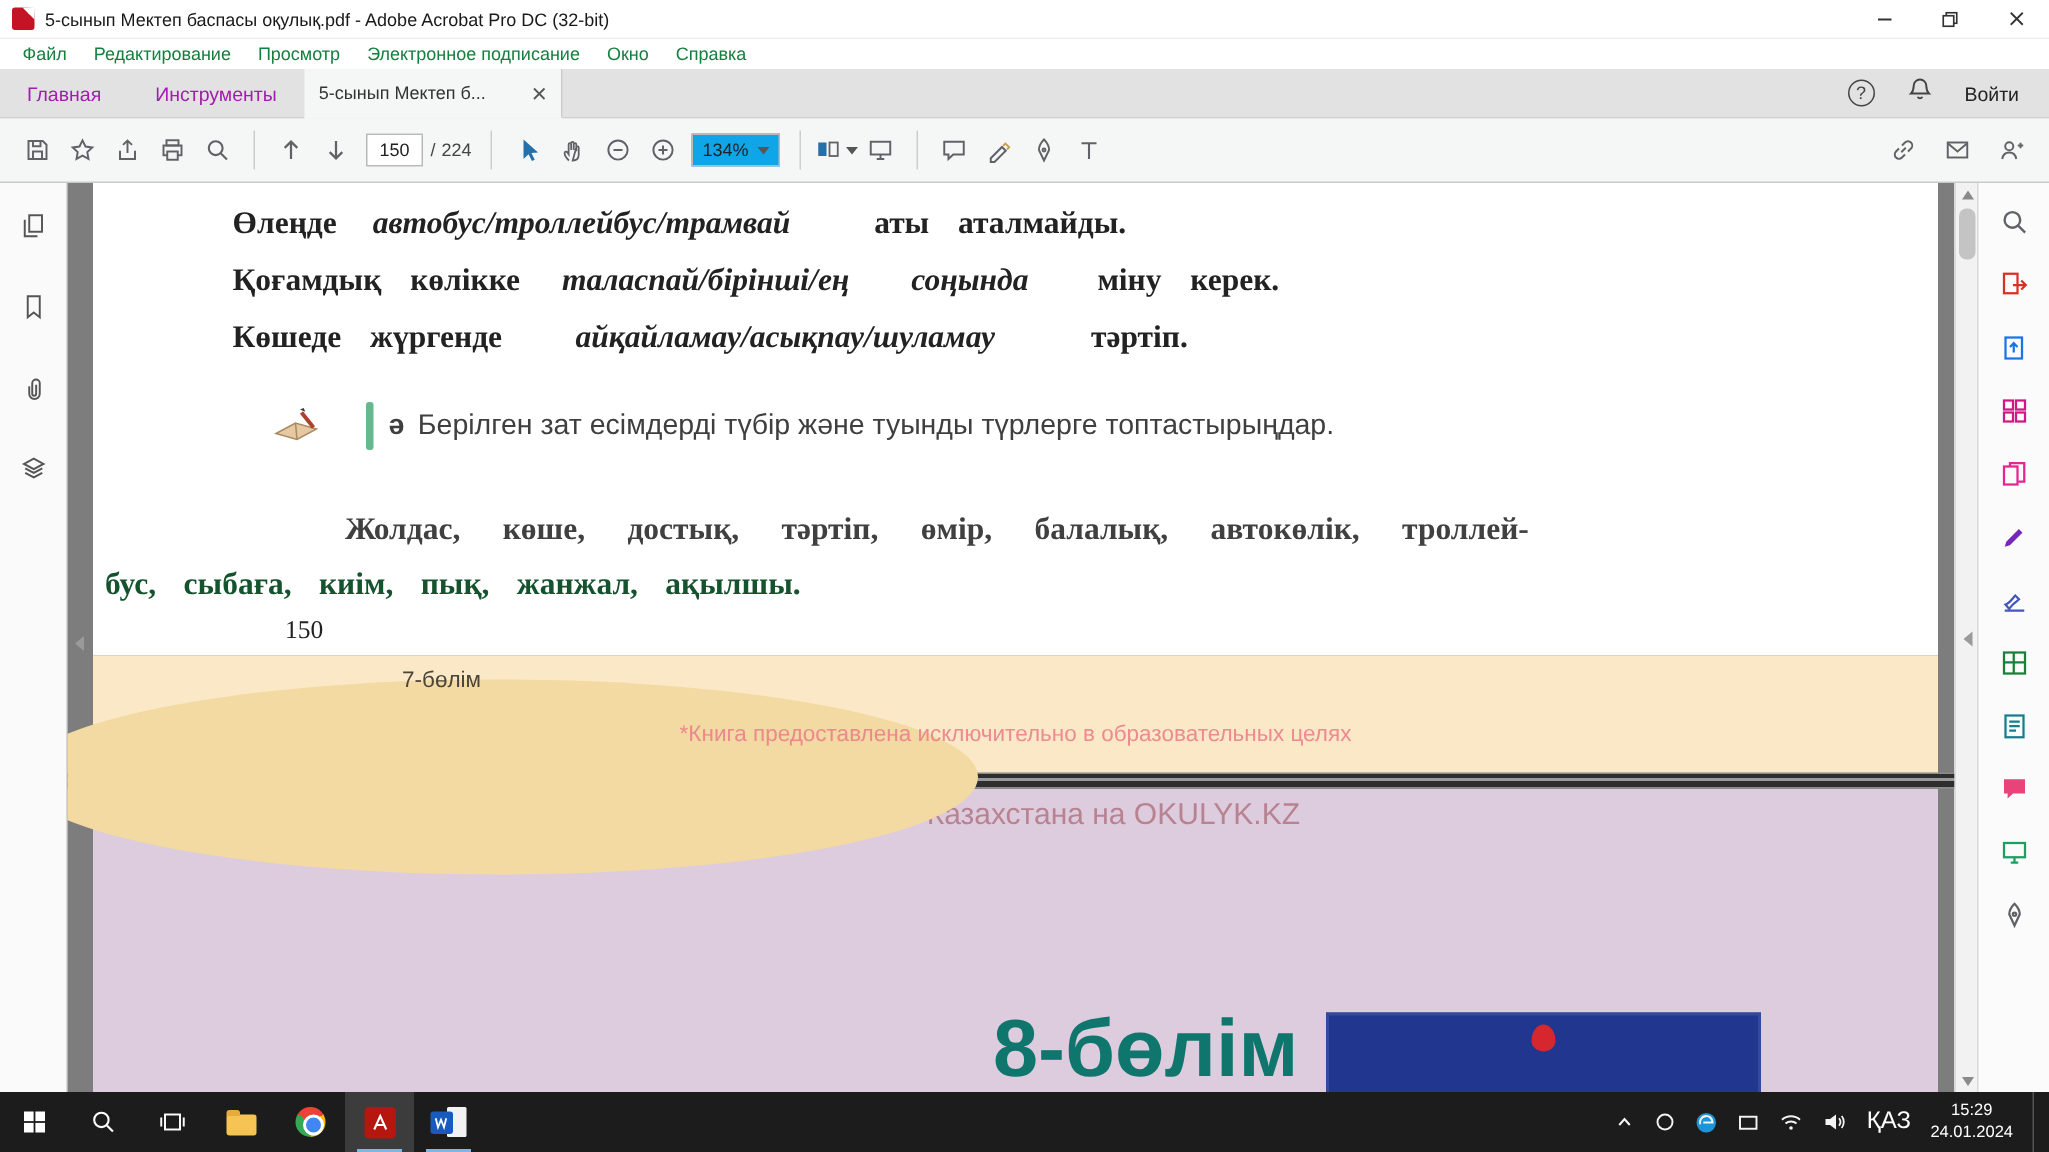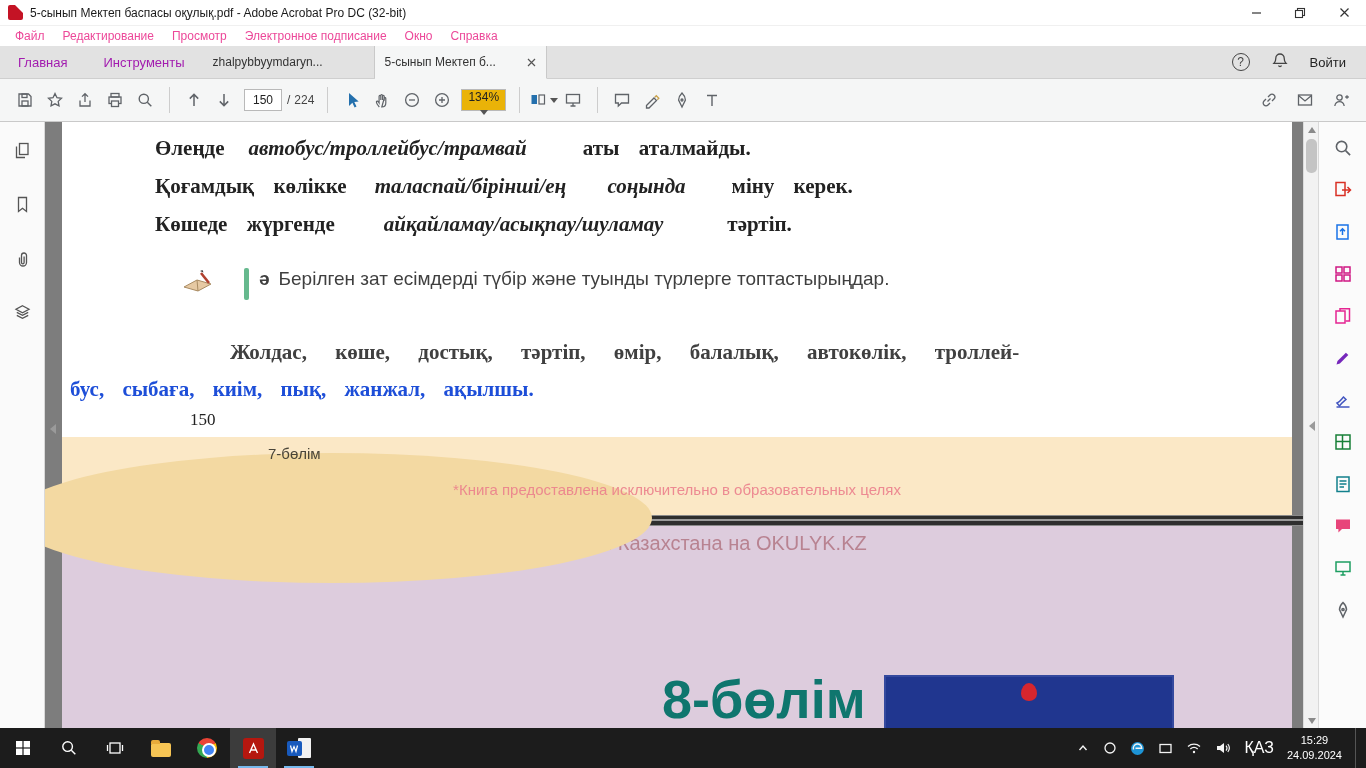--- a/index.html
+++ b/index.html
@@ -10,41 +10,41 @@
   .titlebar { position:absolute; left:0; top:0; width:1366px; height:26px; background:#fff; display:flex; align-items:center; border-bottom:1px solid #f0f0f0; }
   .app-icon { width:15px; height:15px; background:#c41325; border-radius:2px; margin:0 7px 0 8px; position:relative; }
   .app-icon::after { content:""; position:absolute; right:0; top:0; border:4px solid #fff; border-left-color:transparent; border-bottom-color:transparent; }
   .title-text { font-size:12px; color:#1a1a1a; }
   .win-controls { margin-left:auto; display:flex; height:100%; }
   .win-btn { width:44px; height:100%; display:flex; align-items:center; justify-content:center; color:#333; }
   .win-btn svg { display:block; }
 
   
   .menubar { position:absolute; left:0; top:26px; width:1366px; height:20px; background:#fff; display:flex; align-items:center; padding-left:6px; }
-  .menu-item { font-size:12px; color:#ec4899; padding:2px 9px; }
+  .menu-item { font-size:12px; color:#15803d; padding:2px 9px; }
 
   
   .tabbar { position:absolute; left:0; top:46px; width:1366px; height:33px; background:#e2e2e2; display:flex; align-items:stretch; border-bottom:1px solid #cfcfcf; }
   .nav-tab { font-size:13px; color:#a21caf; display:flex; align-items:center; padding:0 18px; }
   .doc-tab { width:172px; display:flex; align-items:center; font-size:12px; color:#333; padding:0 10px; border-right:1px solid #c9c9c9; }
   .doc-tab:first-of-type { border-left:1px solid #c9c9c9; margin-left:24px; }
   .doc-tab.active { background:#f5f6f6; border-bottom:1px solid #f5f6f6; margin-bottom:-1px; }
   .doc-tab .lbl { overflow:hidden; white-space:nowrap; text-overflow:ellipsis; flex:1; }
   .tab-close { margin-left:6px; color:#555; display:flex; }
   .tabbar-right { margin-left:auto; display:flex; align-items:center; gap:22px; padding-right:20px; }
   .help-circ { width:18px; height:18px; border:1.4px solid #444; border-radius:50%; font-size:12px; color:#444; display:flex; align-items:center; justify-content:center; }
   .signin { font-size:13px; color:#222; }
 
   
   .toolbar { position:absolute; left:0; top:79px; width:1366px; height:43px; background:#f5f6f6; border-bottom:1px solid #c9c9c9; display:flex; align-items:center; padding:0 10px; color:#5f6368; }
   .tb-btn { width:30px; height:30px; display:flex; align-items:center; justify-content:center; border-radius:3px; }
   .tb-sep { width:1px; height:26px; background:#cdcdcd; margin:0 9px; }
   .page-box { width:38px; height:22px; border:1px solid #b9b9b9; background:#fff; font-size:12px; text-align:center; color:#222; margin:0 5px; font-family:"Liberation Sans",sans-serif; }
   .page-total { font-size:12px; color:#444; margin-right:4px; }
-  .zoom-box { height:22px; border:1px solid #b9b9b9; background:#eab308; font-size:12px; color:#222; display:flex; align-items:center; padding:0 6px; gap:6px; margin:0 4px;flex-direction:column; }
+  .zoom-box { height:22px; border:1px solid #b9b9b9; background:#0ea5e9; font-size:12px; color:#222; display:flex; align-items:center; padding:0 6px; gap:6px; margin:0 4px; }
   .caret { width:0; height:0; border-left:4px solid transparent; border-right:4px solid transparent; border-top:5px solid #555; }
   .tb-right { margin-left:auto; display:flex; align-items:center; gap:6px; }
   .drop-pair { display:flex; align-items:center; gap:3px; }
 
   
   .main { position:absolute; left:0; top:122px; width:1366px; height:606px; }
   .left-rail { position:absolute; left:0; top:0; width:45px; height:100%; background:#fafafa; border-right:1px solid #d9d9d9; display:flex; flex-direction:column; align-items:center; padding-top:14px; gap:26px; color:#555; }
   .rail-btn { width:28px; height:28px; display:flex; align-items:center; justify-content:center; }
   .canvas { position:absolute; left:45px; top:0; width:1258px; height:100%; background:#7d7d7d; overflow:hidden; }
   .vscroll { position:absolute; right:48px; top:0; width:15px; height:100%; background:#f2f2f2; border-left:1px solid #dcdcdc; }
@@ -57,26 +57,26 @@
   .collapse-handle { position:absolute; width:12px; height:22px; display:flex; align-items:center; justify-content:center; }
   .tri-left { width:0; height:0; border-top:5px solid transparent; border-bottom:5px solid transparent; border-right:6px solid #9a9a9a; }
 
   
   .page-white { position:absolute; left:17px; top:0; width:1230px; height:315px; background:#fff; }
   .doc-line { position:absolute; font:700 21px "Liberation Serif", serif; color:#222; white-space:nowrap; word-spacing:14px; }
   .doc-line .it { font-style:italic; }
   .l1 { left:93px; top:14px; } .l1 .it { margin-left:24px; } .l1 .c3 { margin-left:56px; }
   .l2 { left:93px; top:52px; } .l2 .it { margin-left:28px; word-spacing:36px; } .l2 .c3 { margin-left:46px; }
   .l3 { left:93px; top:90px; } .l3 .it { margin-left:49px; } .l3 .c3 { margin-left:64px; }
-  .exercise-row { position:absolute; left:118px; top:146px; display:flex; align-items:flex-start; }
+  .exercise-row { position:absolute; left:118px; top:146px; display:flex; align-items:center; }
   .ex-bar { width:5px; height:32px; background:#66b98e; border-radius:2px; margin:0 10px 0 28px; }
   .ex-text { font-size:19px; color:#3f3f3f; }
   .ex-label { font-weight:700; margin-right:9px; }
   .words1 { position:absolute; left:168px; top:218px; font:700 21px "Liberation Serif", serif; color:#404040; white-space:nowrap; word-spacing:23px; }
-  .words2 { position:absolute; left:8px; top:255px; font:700 21px "Liberation Serif", serif; color:#1d4ed8; white-space:nowrap; word-spacing:13px; }
+  .words2 { position:absolute; left:8px; top:255px; font:700 21px "Liberation Serif", serif; color:#14532d; white-space:nowrap; word-spacing:13px; }
   .pg-num { position:absolute; left:128px; top:288px; font:400 17px "Liberation Serif", serif; color:#222; }
 
   .band { position:absolute; left:17px; top:315px; width:1230px; height:78px; background:#fbe8c6; overflow:visible; z-index:2; }
   .band-swoosh { position:absolute; left:-50px; top:16px; width:640px; height:130px; background:#f3d9a2; border-radius:50%; }
   .section7 { position:absolute; left:206px; top:8px; font-size:15px; color:#4a4538; }
   .wm-line { position:absolute; width:100%; text-align:center; font-size:15px; color:rgba(235,128,140,0.9); }
   .wm1 { top:44px; }
   .wm2 { top:64px; z-index:3; }
 
   .page-sep { position:absolute; left:0; top:393px; width:1258px; height:11px; background:linear-gradient(#8a8a8a 0 1px, #2e2e2e 1px 4px, #9a9a9a 4px 6px, #2e2e2e 6px 10px, #8a8a8a 10px 11px); z-index:1; }
@@ -139,23 +139,20 @@
     <span class="menu-item">Редактирование</span>
     <span class="menu-item">Просмотр</span>
     <span class="menu-item">Электронное подписание</span>
     <span class="menu-item">Окно</span>
     <span class="menu-item">Справка</span>
   </div>
 
   <div class="tabbar">
     <div class="nav-tab">Главная</div>
     <div class="nav-tab">Инструменты</div>
-    <div class="doc-tab">
-      <span class="lbl">zhalpybbyymdaryn...</span>
-    </div>
     <div class="doc-tab active">
       <span class="lbl">5-сынып Мектеп б...</span>
       <span class="tab-close">
         <svg width="9" height="9" viewBox="0 0 9 9">
             <path d="M1 1l7 7M8 1L1 8" stroke="#555" stroke-width="1.2"></path>
           </svg>
       </span>
     </div>
     <div class="tabbar-right">
       <div class="help-circ">?</div>
@@ -550,19 +547,19 @@
       </span>
       <span class="tray-ic">
         <svg width="16" height="14" viewBox="0 0 16 14">
             <path d="M2 5v4h3l4 3V2L5 5z" fill="#fff"></path>
             <path d="M11 4.5a4 4 0 0 1 0 5M12.8 3a6.5 6.5 0 0 1 0 8" fill="none" stroke="#fff" stroke-width="1.2"></path>
           </svg>
       </span>
       <span class="lang">ҚАЗ</span>
       <span class="clock">
         <div>15:29</div>
-        <div>24.09.2024</div>
+        <div>24.01.2024</div>
       </span>
       <span class="desk-sliver"></span>
     </div>
   </div>
 
 </div>
 
 </body></html>

